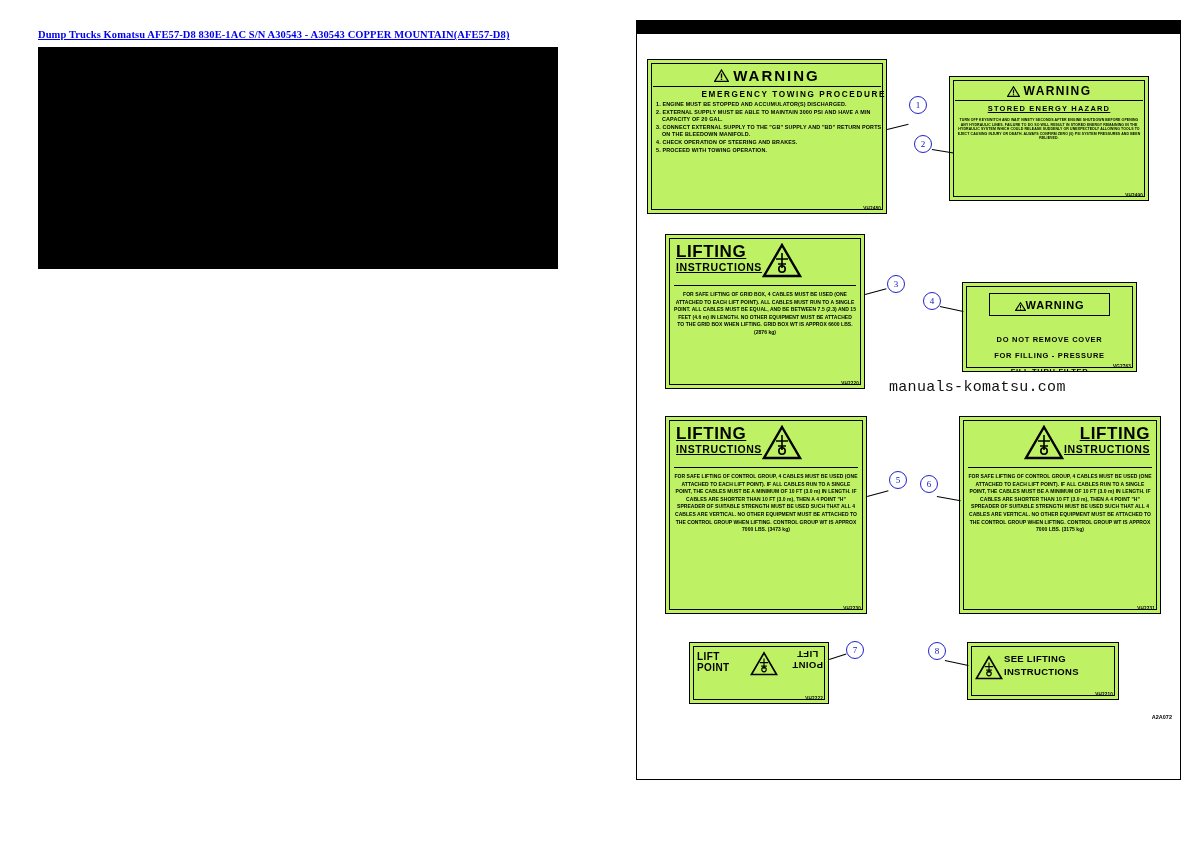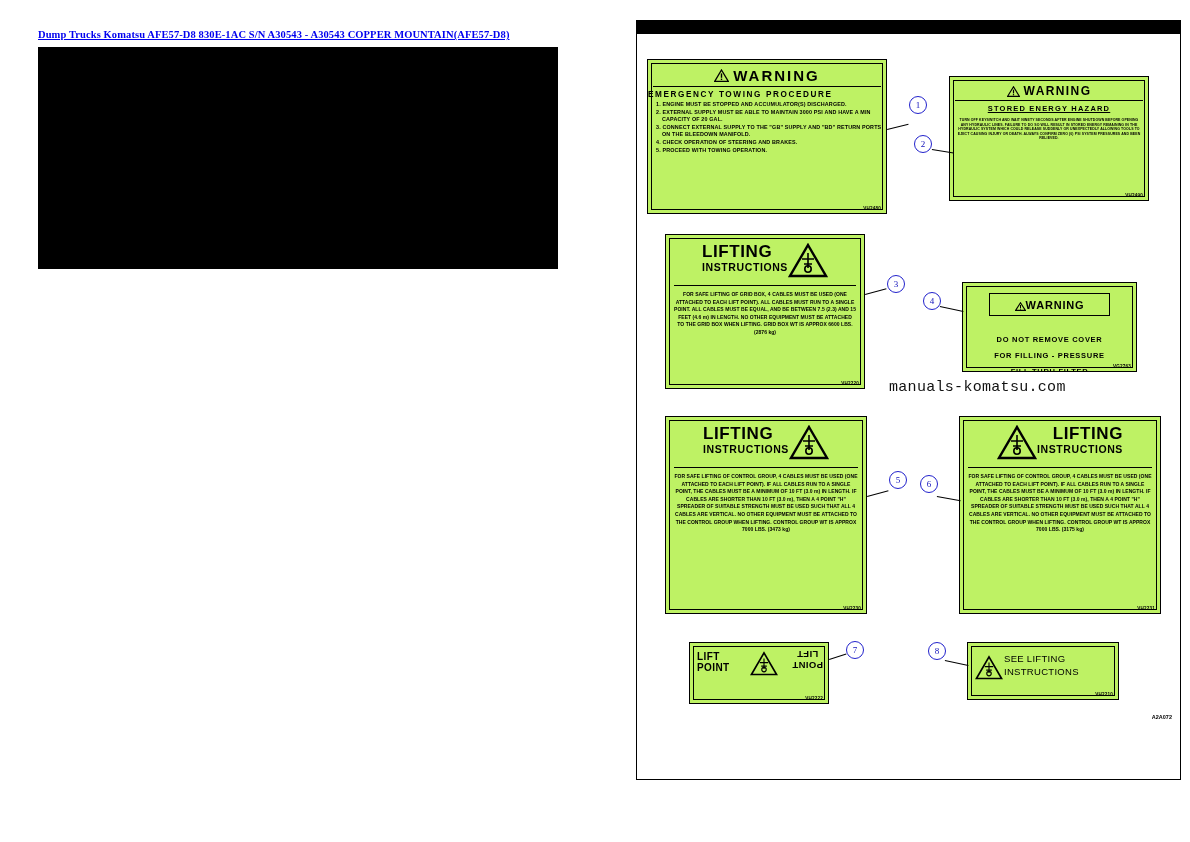--- a/index.html
+++ b/index.html
@@ -116,21 +116,21 @@
   .tri svg { display: block; }
   .plate-subtitle {
     text-align: center;
     font-size: 7.5px;
     font-weight: bold;
     letter-spacing: 1.2px;
     margin: 3px 0 3px 0;
     text-decoration: underline;
   }
   .tow-head {
-    text-align: left;
+    text-align: right;
     font-size: 8.2px;
     font-weight: bold;
     letter-spacing: 1.6px;
     margin: 3px 0 2px 0;
   }
   .steps {
     margin: 0;
     padding: 0 2px 0 8px;
     list-style: none;
   }
@@ -140,22 +140,23 @@
     font-weight: bold;
     letter-spacing: 0.15px;
     text-indent: -6px;
     padding-left: 6px;
   }
 
   
   .lift-head {
     display: flex;
     align-items: flex-start;
-    justify-content: center;
+    justify-content: flex-start;
     padding: 8px 10px 2px 10px;
+    text-decoration: underline;
   }
   .lift-head.rev { flex-direction: row-reverse; }
   .lift-words { line-height: 1; }
   .lift-words .l1 {
     font-size: 17px;
     font-weight: bold;
     letter-spacing: 0.6px;
   }
   .lift-words .l2 {
     font-size: 10.5px;
@@ -244,21 +245,21 @@
     font-weight: bold;
     line-height: 10.5px;
     letter-spacing: 0.4px;
     transform: rotate(180deg);
     text-align: center;
   }
   .see-lift {
     position: absolute;
     left: 36px; top: 9px;
     font-size: 9.5px;
-    font-weight: normal;
+    font-weight: bold;
     line-height: 13px;
     letter-spacing: 0.3px;
   }
 </style>
 </head>
 <body>
 
 <div class="page">
 
   <div class="left-panel">

